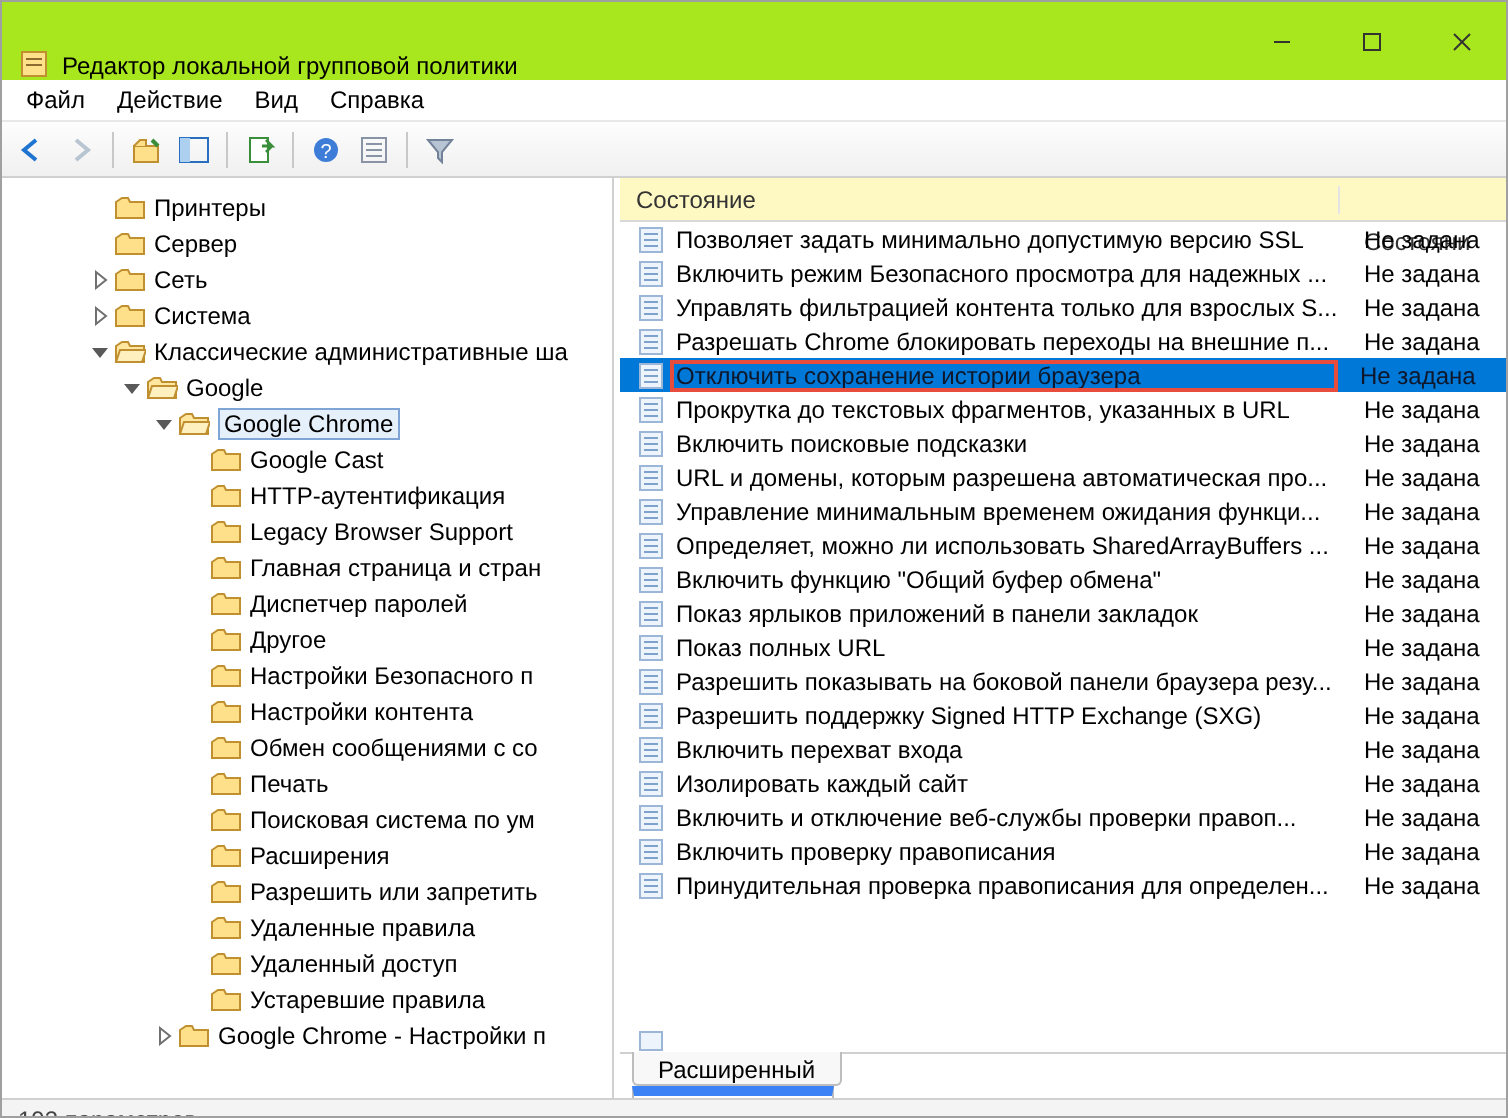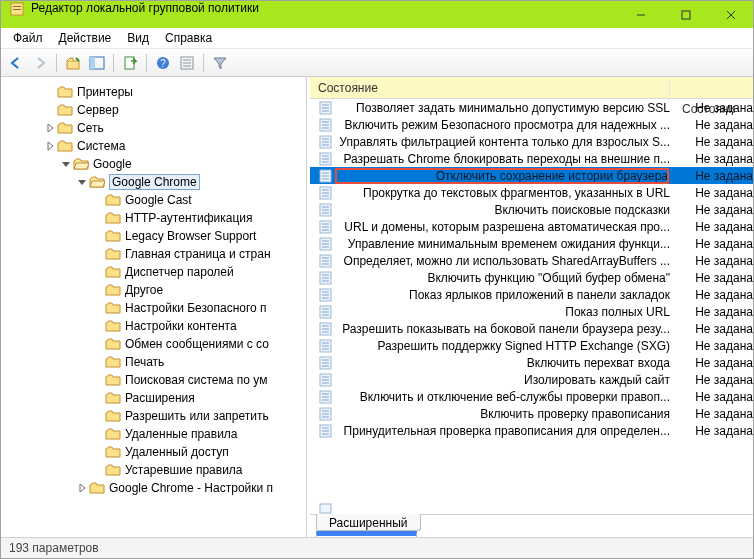--- a/index.html
+++ b/index.html
@@ -1,20 +1,20 @@
 <!DOCTYPE html>
 <html><head>
 <meta charset="utf-8">
 <style>
   * { box-sizing: border-box; }
   html, body { margin: 0; padding: 0; font-family: "Segoe UI", Tahoma, sans-serif; font-size: 12px; color: #000; }
   body { width: 754px; height: 559px; background: #fff; overflow: hidden; border: 1px solid #a0a0a0; }
 
   
-  .titlebar { height: 27px; background: #a8e61d; display: flex; align-items: flex-start; padding: 0 0 0 8px; }
+  .titlebar { height: 39px; background: #a8e61d; display: flex; align-items: flex-end; padding: 0 0 0 8px; }
   .titlebar-icon { width: 16px; height: 16px; margin-right: 6px; }
   .titlebar-title { flex: 1; font-size: 12px; }
   .titlebar-controls { display: flex; height: 100%; }
   .titlebar-btn { width: 45px; display: flex; align-items: center; justify-content: center; }
   .titlebar-btn svg { stroke: #333; stroke-width: 1; fill: none; }
 
   
   .menubar { height: 21px; display: flex; align-items: center; padding: 0 4px; border-bottom: 1px solid #e8e8e8; }
   .menu-item { padding: 2px 8px; }
 
@@ -38,21 +38,21 @@
   .indent-1 { padding-left: 40px; }
   .indent-2 { padding-left: 56px; }
   .indent-3 { padding-left: 72px; }
   .indent-4 { padding-left: 88px; }
 
   
   .list-header { height: 22px; display: flex; align-items: center; border-bottom: 1px solid #d8d8d8; background: #fef9c3; font-size: 12px; color: #333; }
   .col-state-caption { width: 360px; padding-left: 8px; border-right: 1px solid #e4e4e4; }
   .col-state2-caption { flex: 1; padding-left: 12px; margin-top: 43px; }
   .list-body { flex: 1; overflow: hidden; }
-  .list-row { height: 17px; display: flex; align-items: center; font-size: 12px; white-space: nowrap; text-align: right; }
+  .list-row { height: 17px; display: flex; align-items: center; font-size: 12px; white-space: nowrap; }
   .list-row .lico { width: 16px; height: 16px; margin: 0 4px 0 8px; flex: 0 0 16px; }
   .list-row .lname { width: 332px; overflow: hidden; text-overflow: ellipsis; }
   .list-row .lstate { flex: 1; padding-left: 12px; overflow: hidden; }
   .list-row.selected { background: #0078d7; color: #0f172a; }
   .list-row.selected .lname { outline: 2px solid #e74c3c; outline-offset: -1px; background: #0078d7; padding-left: 2px; margin-left: -2px; }
   .list-partial-icon { margin: 0 0 0 8px; width: 16px; height: 12px; display: flex; align-items: center; }
 
   
   .pane-tabs { height: 23px; border-top: 1px solid #d0d0d0; display: flex; align-items: flex-start; padding-left: 6px; background: #fff; flex-direction: column; }
   .pane-tab { height: 20px; padding: 2px 12px 0; font-size: 12px; border: 1px solid #bdbdbd; border-top: none; margin-right: -1px; background: #f8f8f8; border-radius: 0 0 3px 3px; position: relative; top: -1px; }
@@ -191,20 +191,32 @@
         <span class="twisty">
           <svg width="10" height="10">
             <path d="M3 1 L8 5 L3 9 Z" fill="none" stroke="#707070"></path>
           </svg>
         </span>
         <span class="folder-ico"><svg width="16" height="14">
             <path d="M1 4 L4 2 L7 2 L8 4 L15 4 L15 12 L1 12 Z" fill="#ffe08a" stroke="#c09030"></path>
           </svg></span>
         <span class="tree-label">Система</span>
       </div>
+      <div class="tree-row indent-1">
+        <span class="twisty">
+          <svg width="10" height="10">
+            <path d="M1 3 L9 3 L5 8 Z" fill="#595959"></path>
+          </svg>
+        </span>
+        <span class="folder-ico"><svg width="16" height="14">
+            <path d="M1 4 L4 2 L7 2 L8 4 L15 4 L15 12 L1 12 Z" fill="#ffe7a0" stroke="#c09030"></path>
+            <path d="M1 12 L3 6 L16 6 L14 12 Z" fill="#fff1bf" stroke="#c09030"></path>
+          </svg></span>
+        <span class="tree-label">Классические административные ша</span>
+      </div>
       <div class="tree-row indent-2">
         <span class="twisty">
           <svg width="10" height="10">
             <path d="M1 3 L9 3 L5 8 Z" fill="#595959"></path>
           </svg>
         </span>
         <span class="folder-ico"><svg width="16" height="14">
             <path d="M1 4 L4 2 L7 2 L8 4 L15 4 L15 12 L1 12 Z" fill="#ffe7a0" stroke="#c09030"></path>
             <path d="M1 12 L3 6 L16 6 L14 12 Z" fill="#fff1bf" stroke="#c09030"></path>
           </svg></span>

